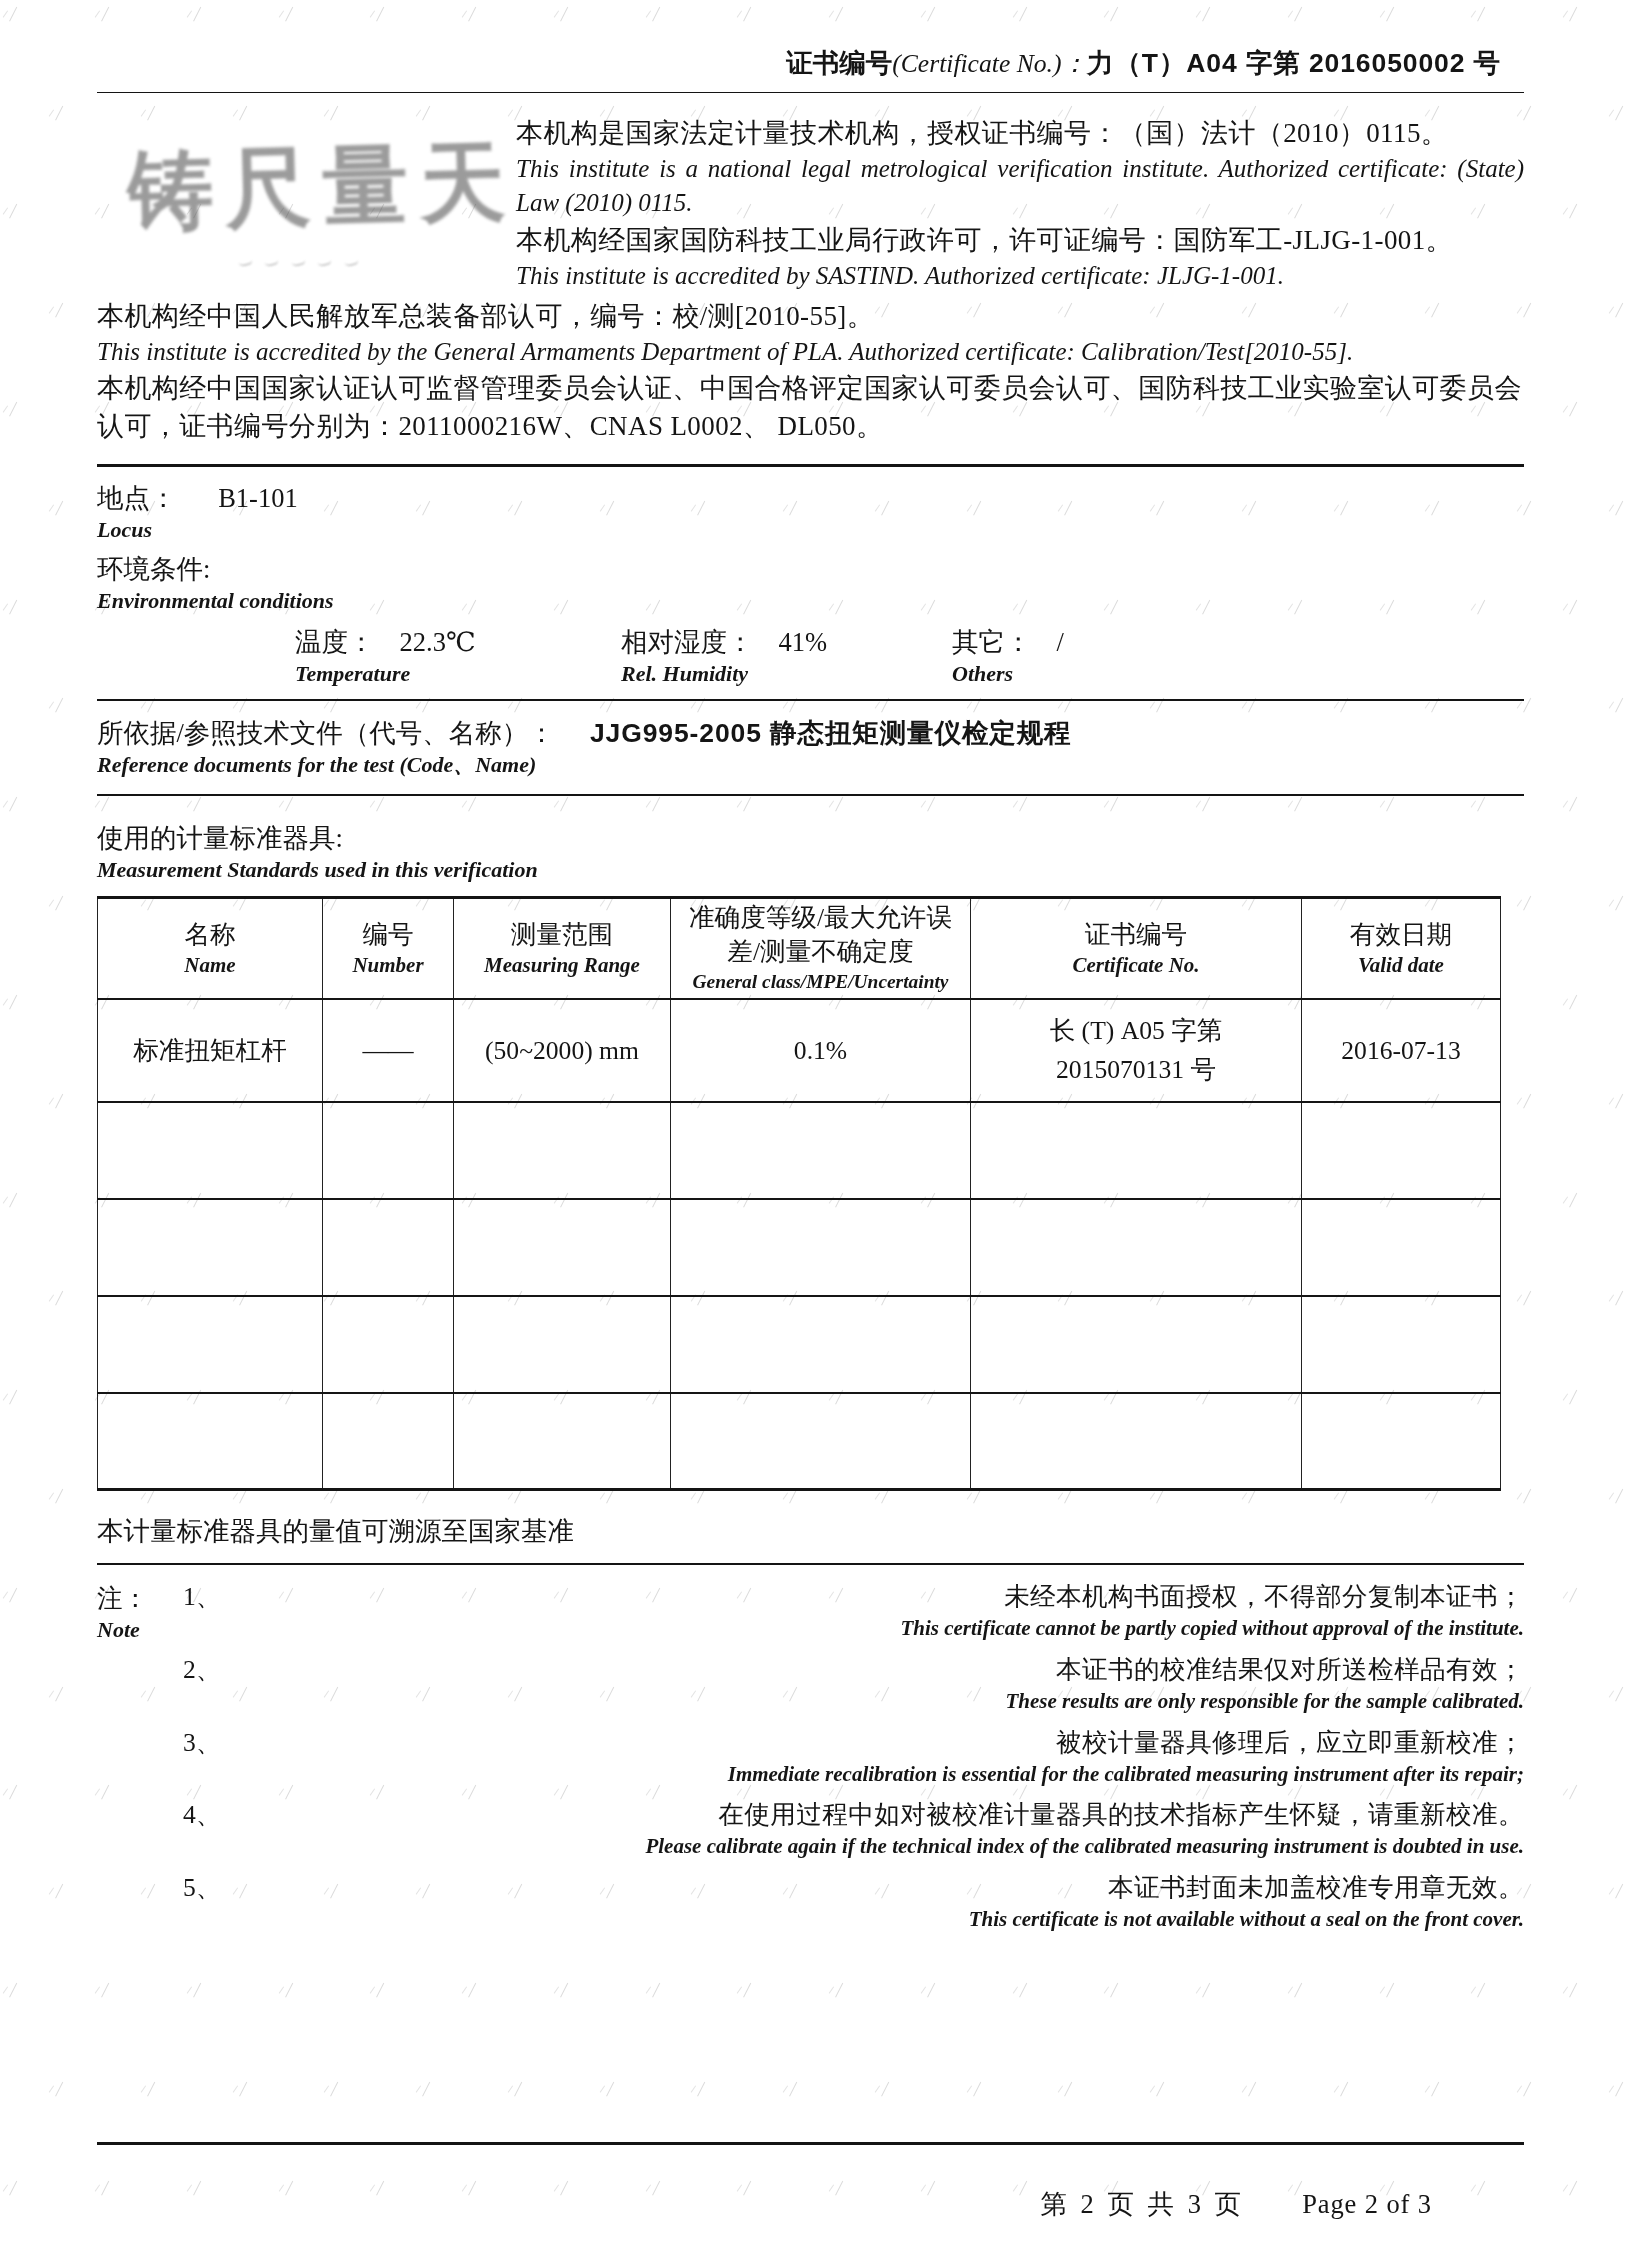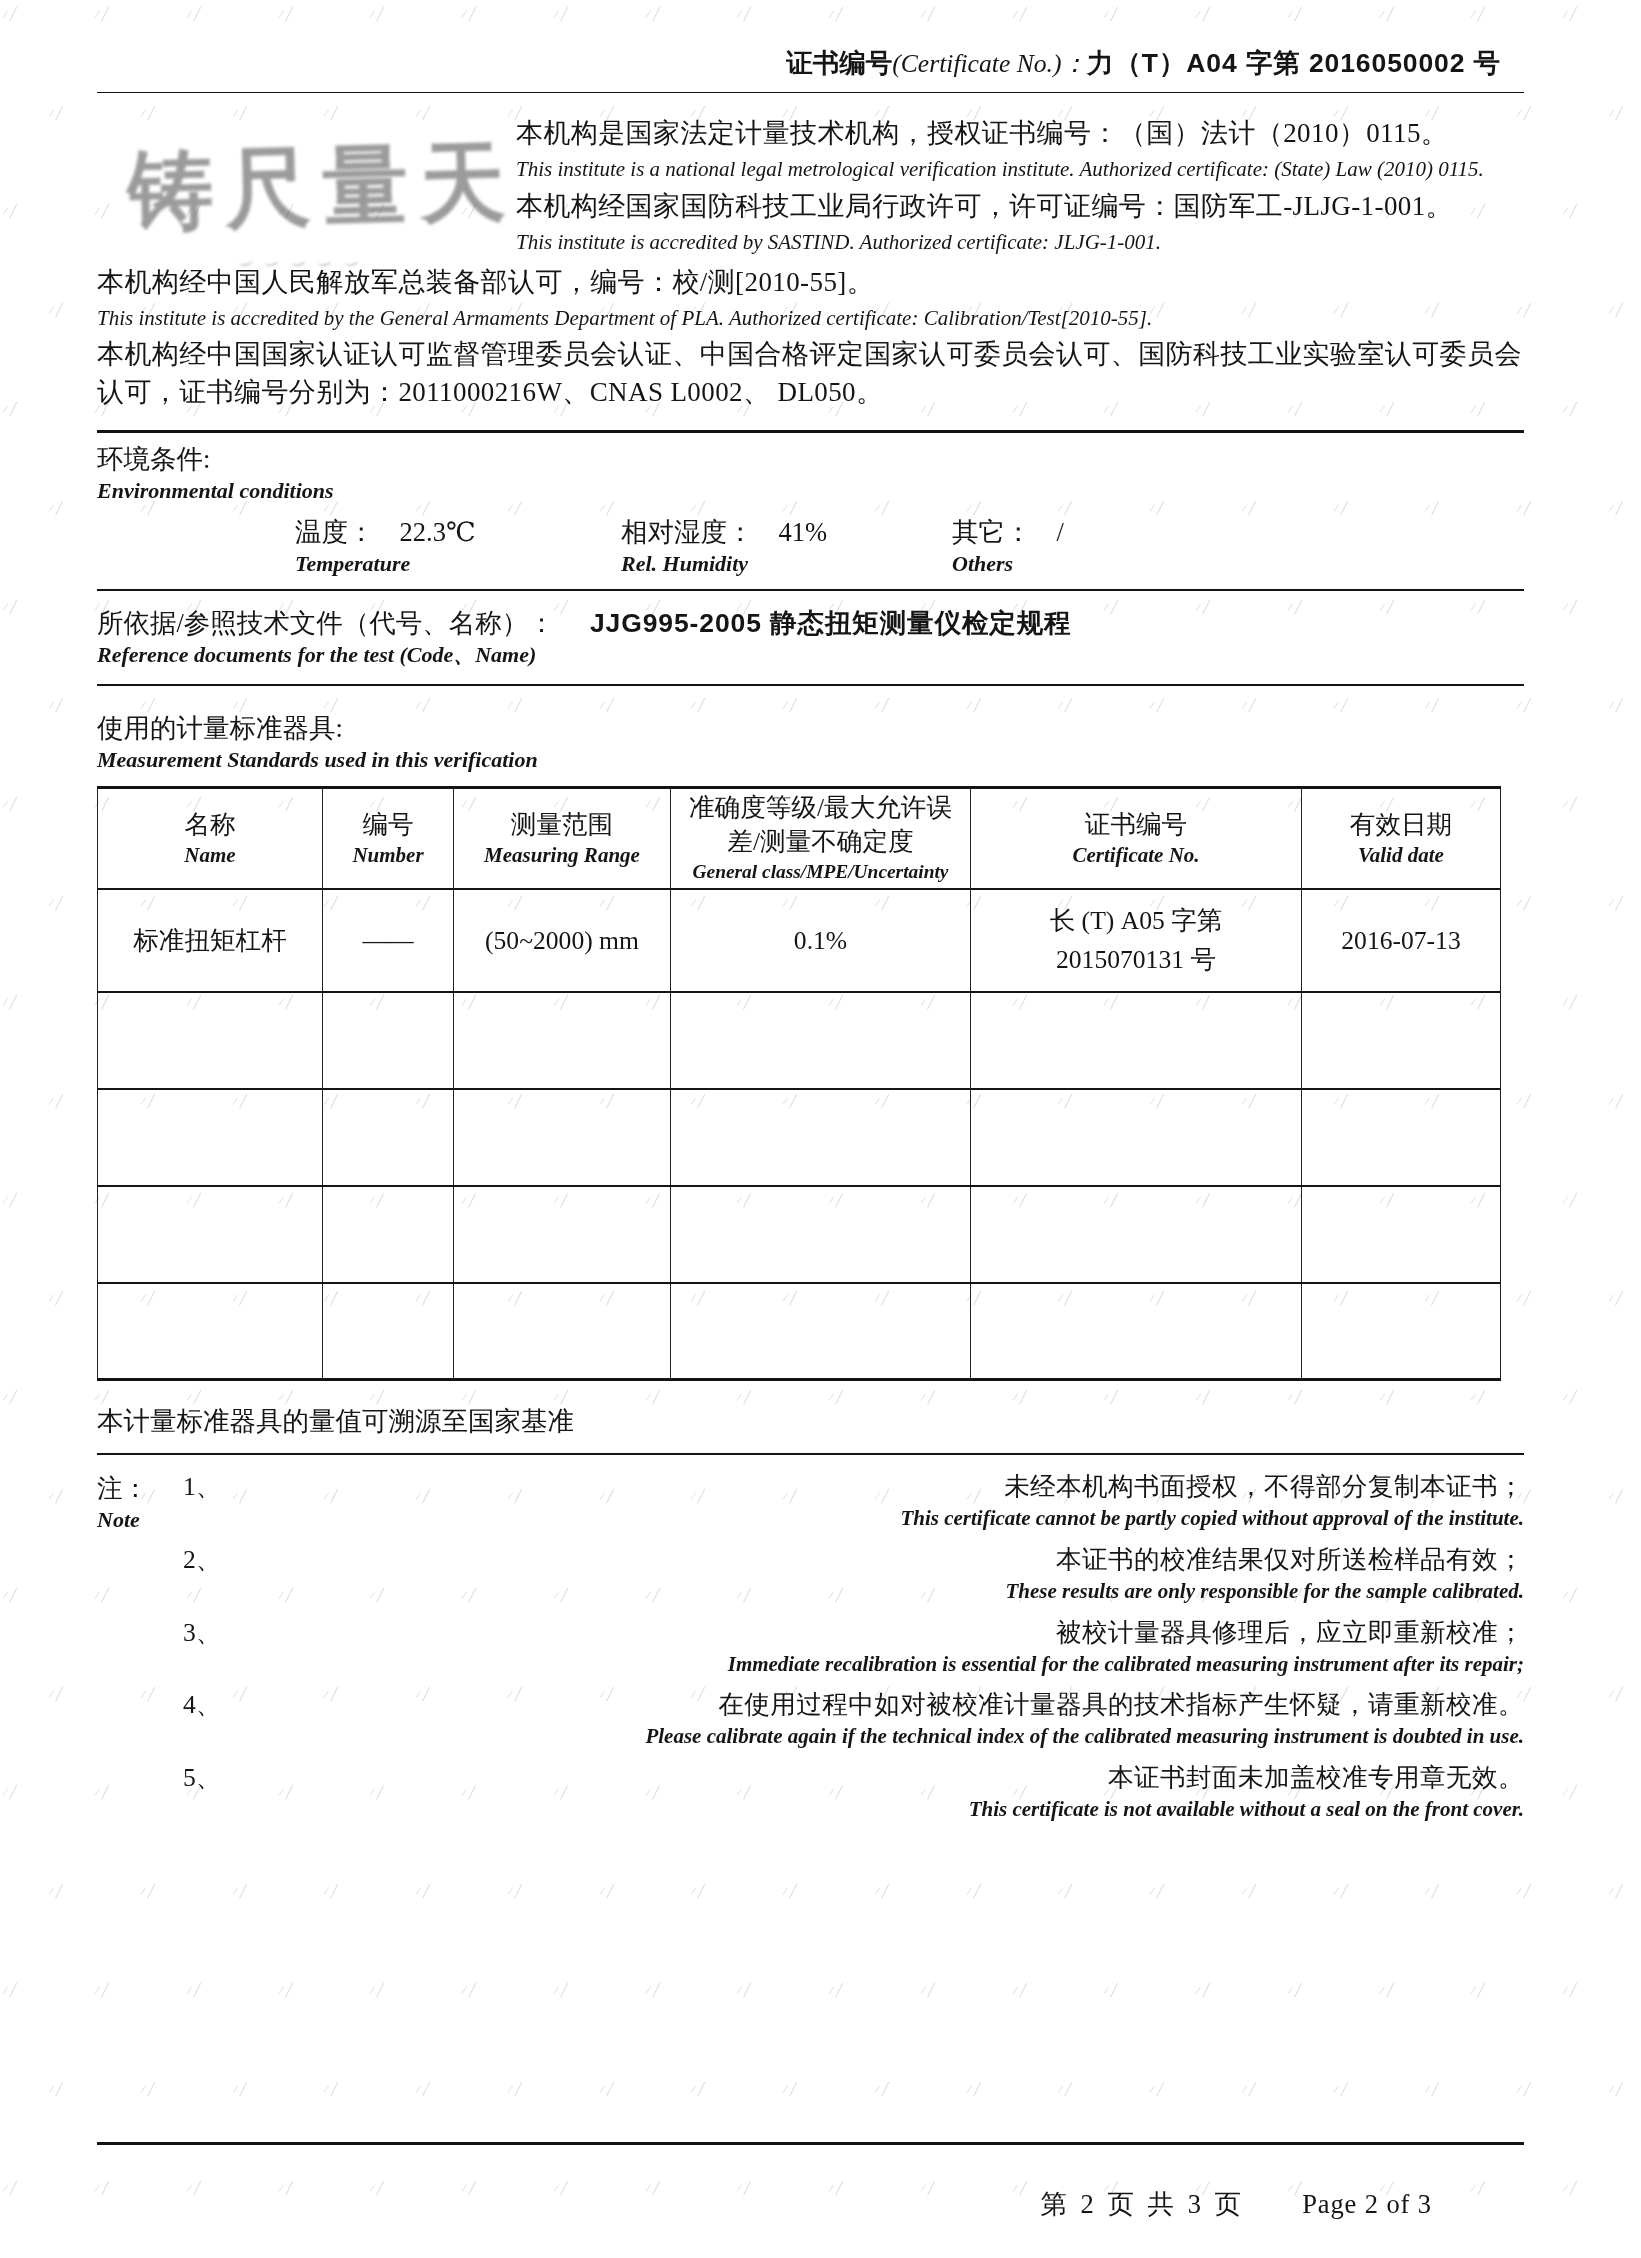--- a/index.html
+++ b/index.html
@@ -44,21 +44,21 @@
     margin:16px 0 0 31px;
     font-size:85px;font-weight:bold;
     color:#4a4a4a;letter-spacing:12.4px;
     filter:blur(1.4px);opacity:.55;
     transform:rotate(-1.5deg) scaleY(1.04);
     white-space:nowrap;
   }
   .logo-sub{position:absolute;left:141px;top:139px;display:flex;gap:12.4px;opacity:.4;filter:blur(1.1px);}
   .logo-sub i{display:block;width:14px;height:10.6px;border-bottom:2.6px solid #777;transform:rotate(-12deg);border-radius:40%;}
   .p-cn{font-size:27px;line-height:38px;letter-spacing:0.4px;}
-  .p-en{font-style:italic;font-size:21px;line-height:34px;text-align:justify;text-align-last:left;}
+  .p-en{font-style:italic;font-size:25px;line-height:34px;text-align:justify;text-align-last:left;}
   .right-col{flex:1;}
   .right-col .p-en{margin-bottom:1.8px;}
   .fullw{margin-top:1.8px;}
   
   .lab-cn{font-size:26.5px;line-height:35px;}
   .lab-en{font-style:italic;font-weight:bold;font-size:22px;line-height:27px;}
   .sec{margin-top:14px;}
   .env-vals{display:flex;margin-left:198px;margin-top:10.6px;}
   .env-item{margin-right:0;}
   .env-item .v{font-size:26.5px;line-height:35px;white-space:nowrap;}
@@ -556,20 +556,27 @@
     </div>
   </div>
   <div class="fullw">
     <div class="p-cn">本机构经中国人民解放军总装备部认可，编号：校/测[2010-55]。</div>
     <div class="p-en">This institute is accredited by the General Armaments Department of PLA. Authorized certificate: Calibration/Test[2010-55].</div>
     <div class="p-cn">本机构经中国国家认证认可监督管理委员会认证、中国合格评定国家认可委员会认可、国防科技工业实验室认可委员会认可，证书编号分别为：2011000216W、CNAS L0002、 DL050。</div>
   </div>
 
   <hr class="rule thick" style="margin-top:19.4px;">
 
+  <div class="sec">
+    <div class="lab-cn">
+      <span>地点：</span>
+      <span style="margin-left:35px;">B1-101</span>
+    </div>
+    <div class="lab-en">Locus</div>
+  </div>
   <div class="sec" style="margin-top:8.8px;">
     <div class="lab-cn">环境条件:</div>
     <div class="lab-en">Environmental conditions</div>
     <div class="env-vals">
       <div class="env-item env-t">
         <div class="v"><span>温度：</span><b>22.3℃</b></div>
         <div class="lab-en">Temperature</div>
       </div>
       <div class="env-item env-h">
         <div class="v"><span>相对湿度：</span><b>41%</b></div>

